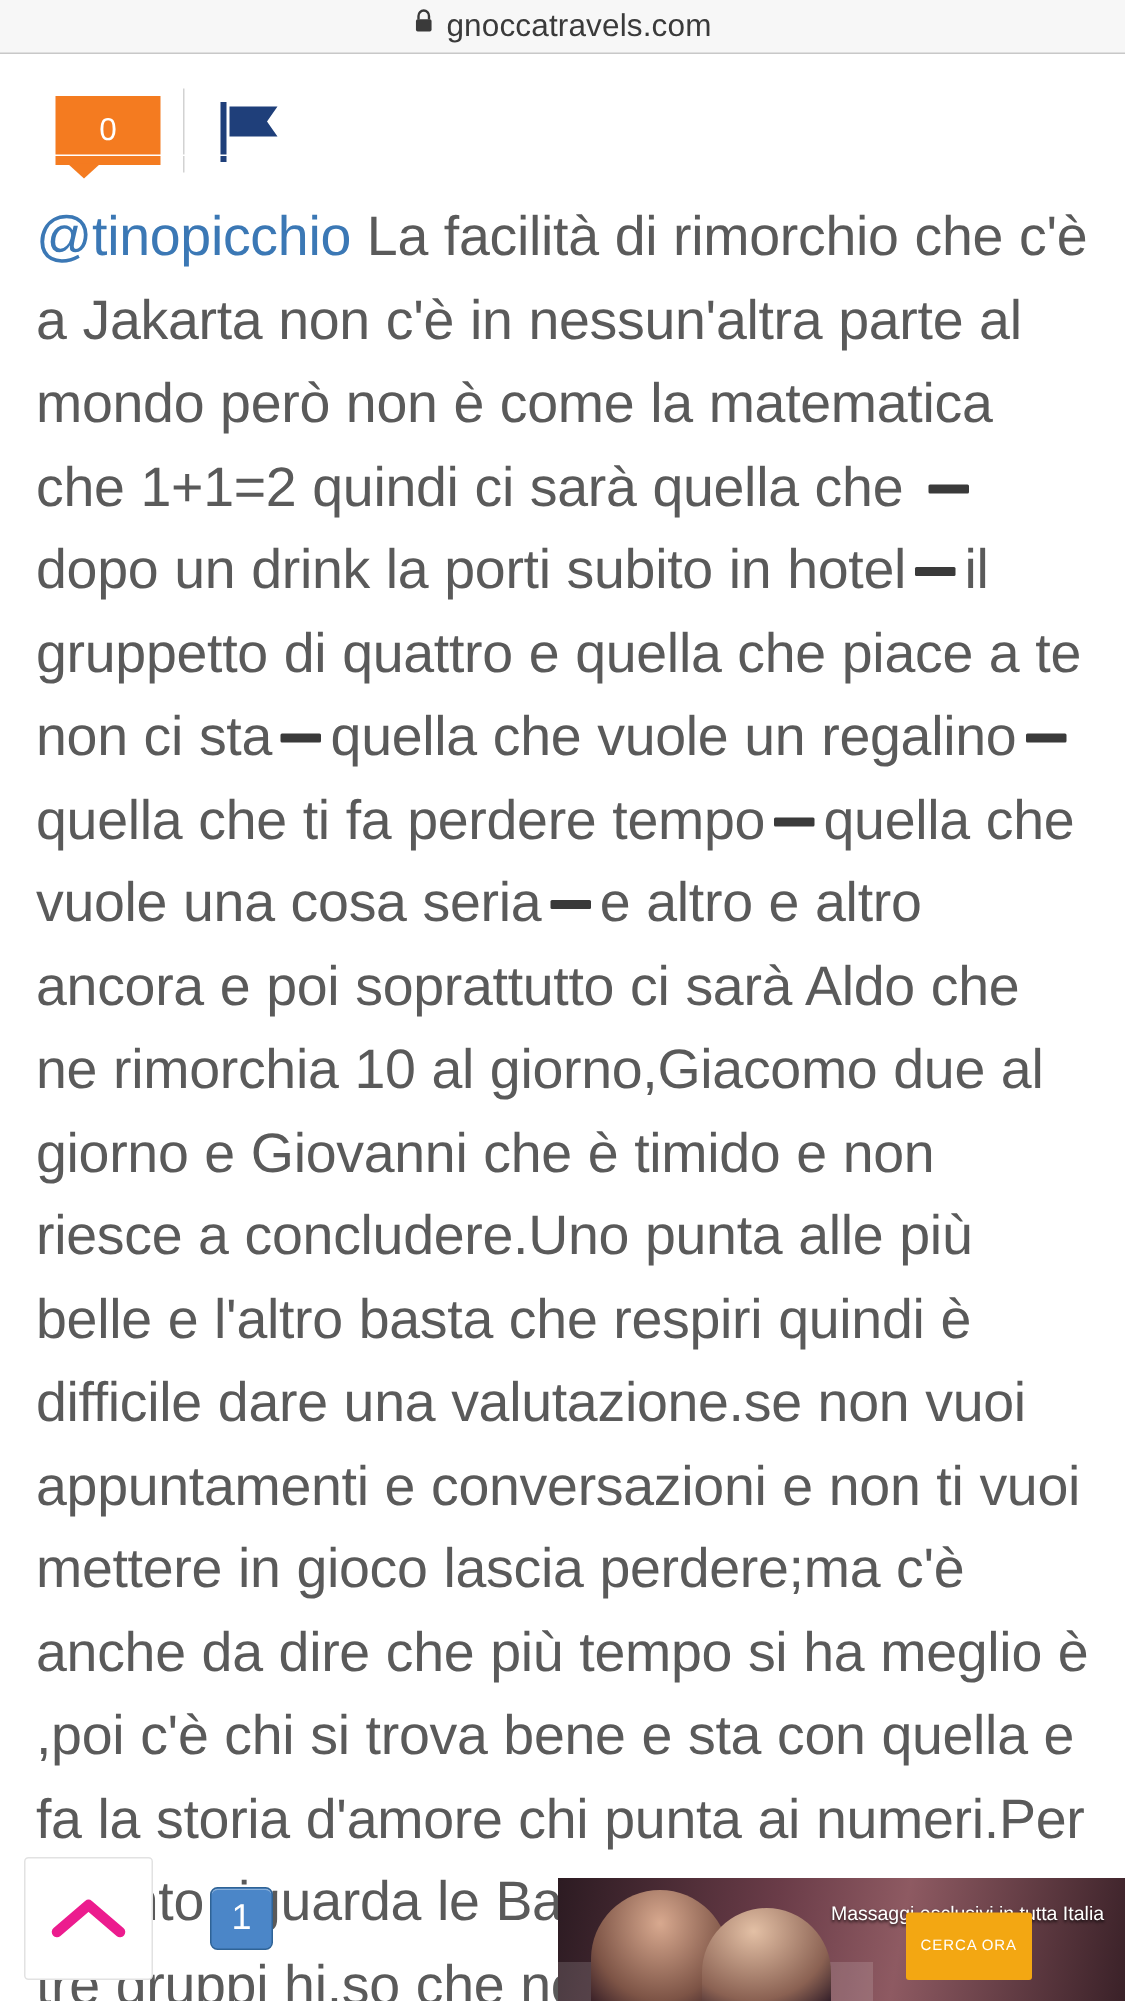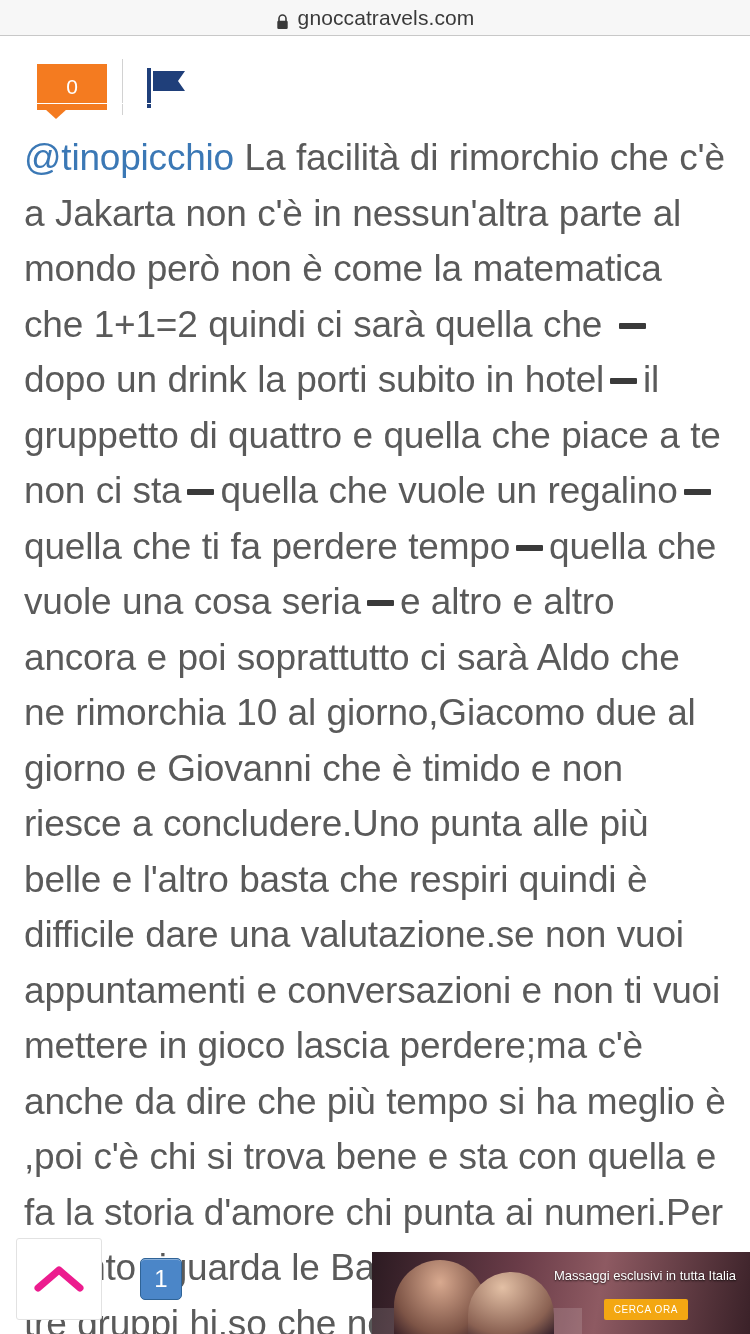--- a/index.html
+++ b/index.html
@@ -28,21 +28,21 @@
     height: 36px;
     background: #f7f7f7;
     border-bottom: 1px solid #c8c8c8;
     display: flex;
     align-items: center;
     justify-content: center;
     box-sizing: border-box;
   }
   .urlbar-inner {
     display: flex;
-    align-items: flex-end;
+    align-items: flex-start;
     gap: 9px;
   }
   .lock-icon {
     width: 13px;
     height: 16px;
     display: block;
   }
   .url-text {
     font-size: 21px;
     color: #3a3a3a;
@@ -223,21 +223,21 @@
     line-height: 15px;
   }
   .ad-cta {
     position: absolute;
     right: 62px;
     bottom: 14px;
     background: #f3a712;
     color: #ffffff;
     font-size: 10px;
     letter-spacing: 0.6px;
-    padding: 5px 10px;
+    padding: 17px 10px;
     border-radius: 2px;
     font-family: "Liberation Sans", sans-serif;
   }
 </style>
 </head>
 <body>
 
 <div id="page">
 
   <div class="urlbar">

